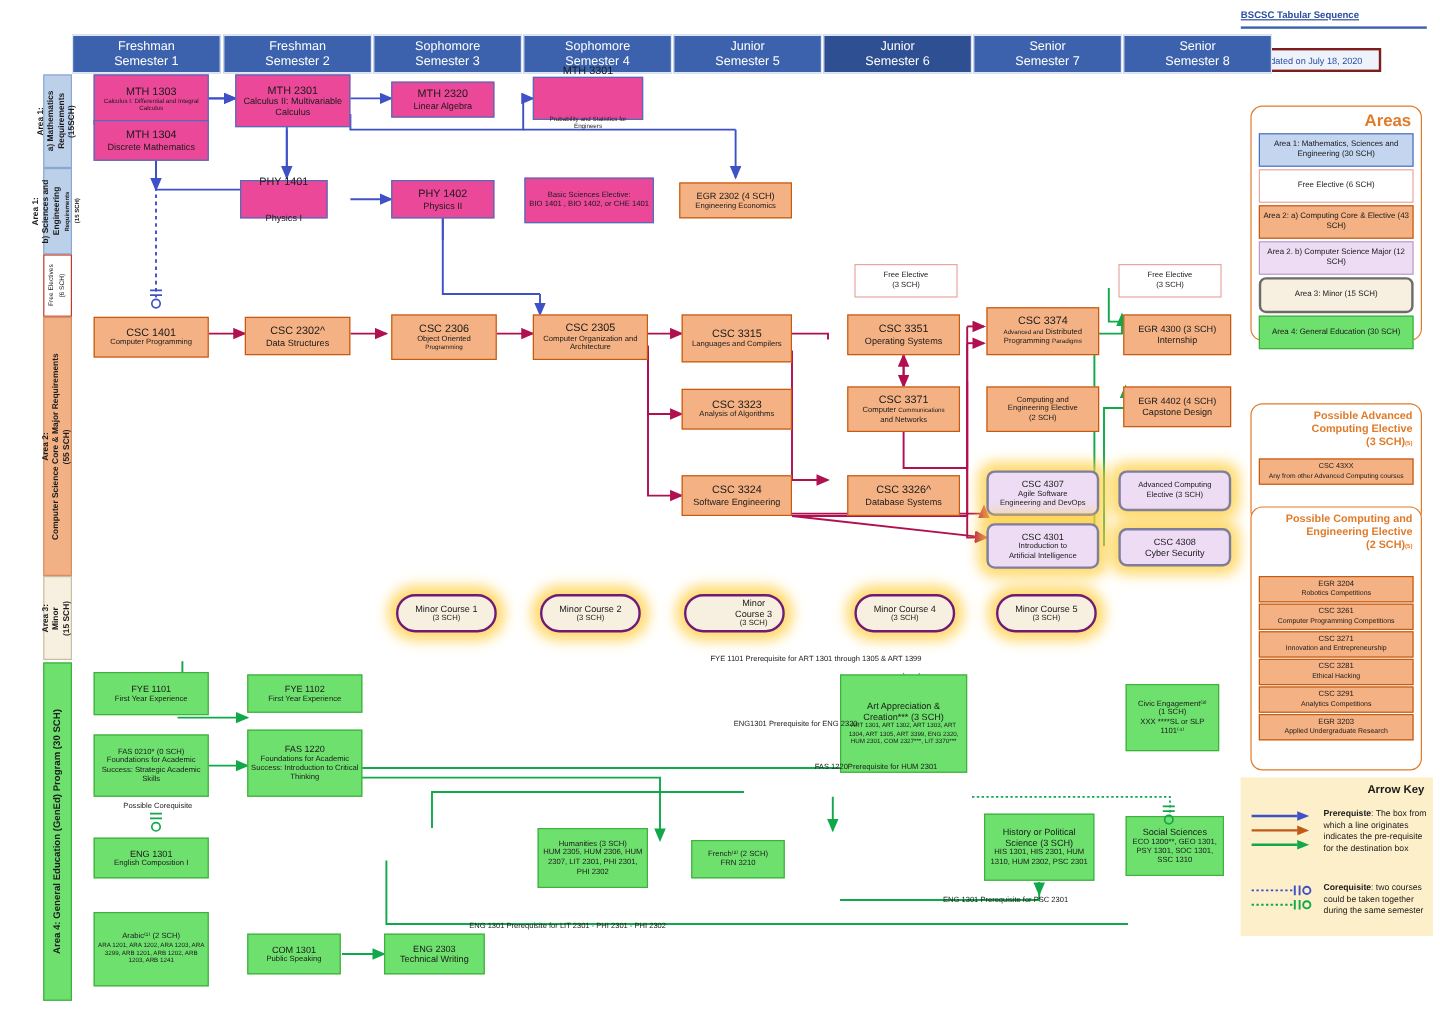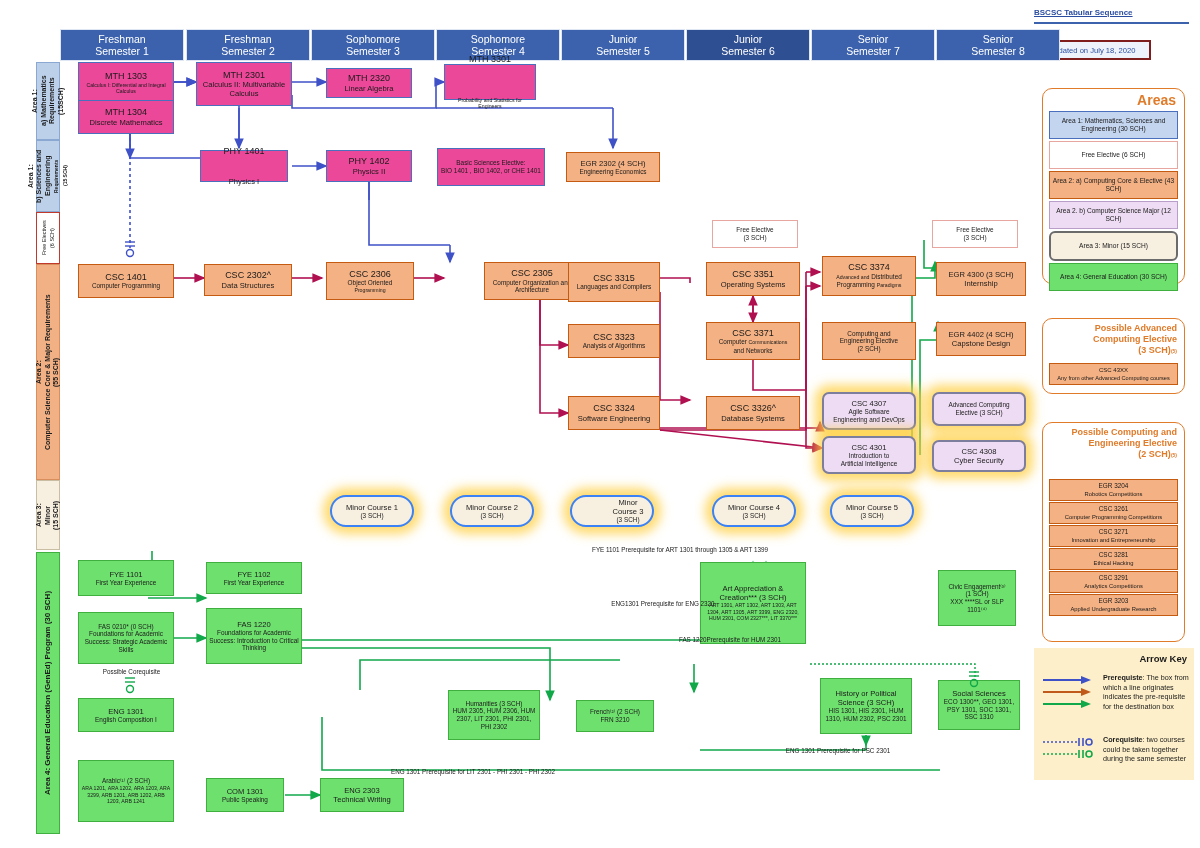--- a/index.html
+++ b/index.html
@@ -37,21 +37,21 @@
   .box .t{font-size:7.6px;line-height:9px;}
   .box .xs{font-size:5.2px;line-height:6.5px;}
   .box .sm{font-size:6.4px;line-height:7.6px;}
 
   .blue{background:#ec4899;border-color:#4a6fbd;}
   .orange{background:#f4b183;border-color:#c55a11;}
   .freebox{background:#fff;border-color:#e8a6a0;}
   .purple{background:#eddcf3;border:2px solid #7d7d9e;border-radius:7px;}
   .glow{box-shadow:0 0 11px 7px rgba(255,205,60,.75);}
   .green{background:#6ee06e;border-color:#3faf3f;}
-  .minorbox{background:#f7efe0;border:2px solid #3b82f6;border-radius:16px;}
+  .minorbox{background:#f7efe0;border:2px solid #701a75;border-radius:16px;}
 
   
   .tabular{left:1034px;top:8px;font-size:8px;color:#2b4da0;
            text-decoration:underline;font-weight:bold;}
   .hr-blue{left:1034px;top:22px;width:155px;height:2px;background:#3c62ad;}
   .lastupd{left:1018px;top:40px;width:133px;height:20px;background:#eef3fb;
            border:2px solid #7f1d1d;display:flex;align-items:center;justify-content:center;
            font-size:7.6px;color:#2b4da0;}
   .panel{border:1.4px solid #e07b2a;border-radius:10px;background:#fff;}
   .panel .hd{color:#e07b2a;font-weight:bold;text-align:right;}
@@ -232,21 +232,21 @@
         <div class="t">Calculus II: Multivariable Calculus</div>
       </div>
       <div class="abs box blue" style="left: 326px; top: 68px; width: 86px; height: 30px;">
         <div class="c">MTH 2320</div>
         <div class="t">Linear Algebra</div>
       </div>
       <div class="abs box blue" style="left: 444px; top: 64px; width: 92px; height: 36px; gap: 32px;">
         <div class="c">MTH 3301</div>
         <div class="xs">Probability <span style="font-size:5.2px">and Statistics for Engineers</span></div>
       </div>
-      <div class="abs box blue" style="left: 200px; top: 150px; width: 88px; height: 32px; gap: 20px;">
+      <div class="abs box blue" style="left: 200px; top: 150px; width: 73px; height: 32px; gap: 20px;">
         <div class="c">PHY 1401</div>
         <div class="t">Physics I</div>
       </div>
       <div class="abs box blue" style="left: 326px; top: 150px; width: 86px; height: 32px;">
         <div class="c">PHY 1402</div>
         <div class="t">Physics II</div>
       </div>
       <div class="abs box blue" style="left: 437px; top: 148px; width: 108px; height: 38px;">
         <div class="sm">Basic Sciences Elective:</div>
         <div class="sm">BIO 1401 , BIO 1402, or CHE 1401</div>
@@ -269,21 +269,21 @@
       </div>
       <div class="abs box orange" style="left: 204px; top: 264px; width: 88px; height: 32px;">
         <div class="c">CSC 2302^</div>
         <div class="t">Data Structures</div>
       </div>
       <div class="abs box orange" style="left: 326px; top: 262px; width: 88px; height: 38px;">
         <div class="c">CSC 2306</div>
         <div class="sm">Object Oriented</div>
         <div class="xs">Programming</div>
       </div>
-      <div class="abs box orange" style="left: 444px; top: 262px; width: 96px; height: 38px; margin-left: 40px;">
+      <div class="abs box orange" style="left: 444px; top: 262px; width: 96px; height: 38px;">
         <div class="c">CSC 2305</div>
         <div class="sm">Computer Organization and Architecture</div>
       </div>
       <div class="abs box orange" style="left: 568px; top: 262px; width: 92px; height: 40px;">
         <div class="c">CSC 3315</div>
         <div class="sm">Languages and Compilers</div>
       </div>
       <div class="abs box orange" style="left: 568px; top: 324px; width: 92px; height: 34px;">
         <div class="c">CSC 3323</div>
         <div class="sm">Analysis of Algorithms</div>
@@ -427,21 +427,21 @@
     <div id="areas-list">
         <div class="legbox" style="background: rgb(196, 213, 240); border-color: rgb(74, 111, 189); min-height: 22px;">Area 1: Mathematics, Sciences and Engineering (30 SCH)</div>
         <div class="legbox" style="background: rgb(255, 255, 255); border-color: rgb(232, 166, 160); min-height: 22px;">Free Elective (6 SCH)</div>
         <div class="legbox" style="background: rgb(244, 177, 131); border-color: rgb(197, 90, 17); min-height: 22px;">Area 2: a) Computing Core &amp; Elective (43 SCH)</div>
         <div class="legbox" style="background: rgb(237, 220, 243); border-color: rgb(185, 158, 201); min-height: 22px;">Area 2. b) Computer Science Major (12 SCH)</div>
         <div class="legbox" style="background: rgb(247, 239, 224); border-color: rgb(107, 107, 107); border-width: 2px; border-radius: 6px; min-height: 22px;">Area 3: Minor (15 SCH)</div>
         <div class="legbox" style="background: rgb(110, 224, 110); border-color: rgb(63, 175, 63); min-height: 22px;">Area 4: General Education (30 SCH)</div>
       </div>
   </div>
 
-  <div class="abs panel" style="left:1042px;top:318px;width:143px;height:76px;">
+  <div class="abs panel" style="left:1042px;top:336px;width:143px;height:100px;">
     <div class="hd" style="font-size:9px;padding:4px 7px 0 0;line-height:11px;">
       <span>Possible Advanced</span><br>
       <span>Computing Elective</span><br>
       <span>(3 SCH)</span><span style="font-size:5px">(5)</span>
     </div>
     <div id="adv-list" style="margin-top:6px;">
         <div class="legbox" style="background: rgb(244, 177, 131); border-color: rgb(197, 90, 17);">
           <div style="font-size:6px">CSC 43XX</div>
           <div style="font-size:5.6px">Any from other Advanced Computing courses</div>
         </div>

